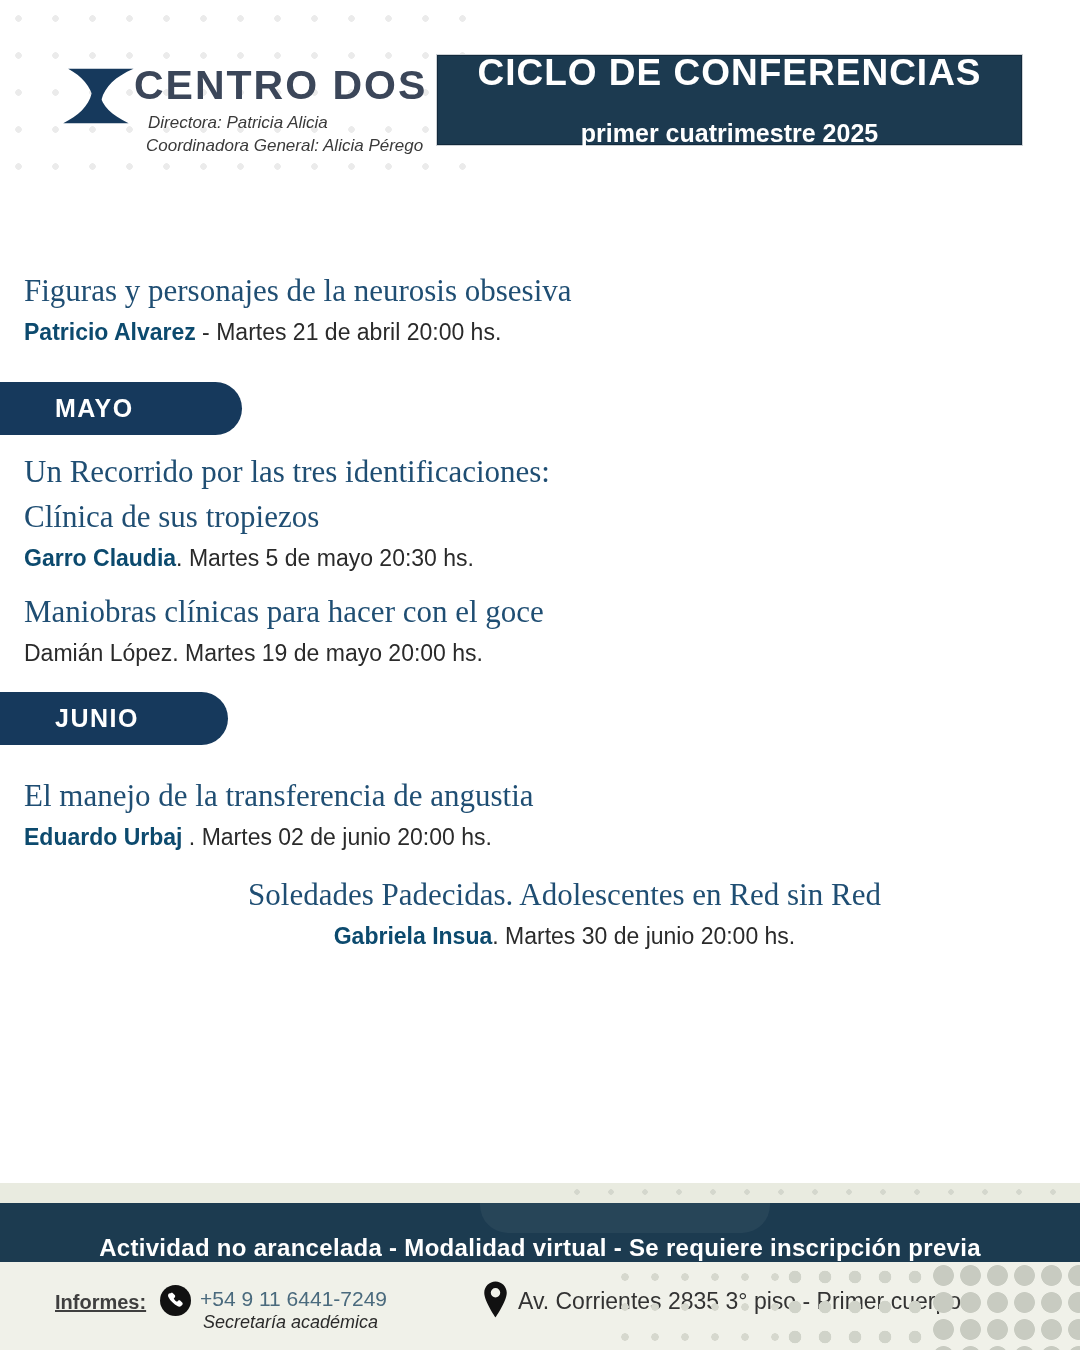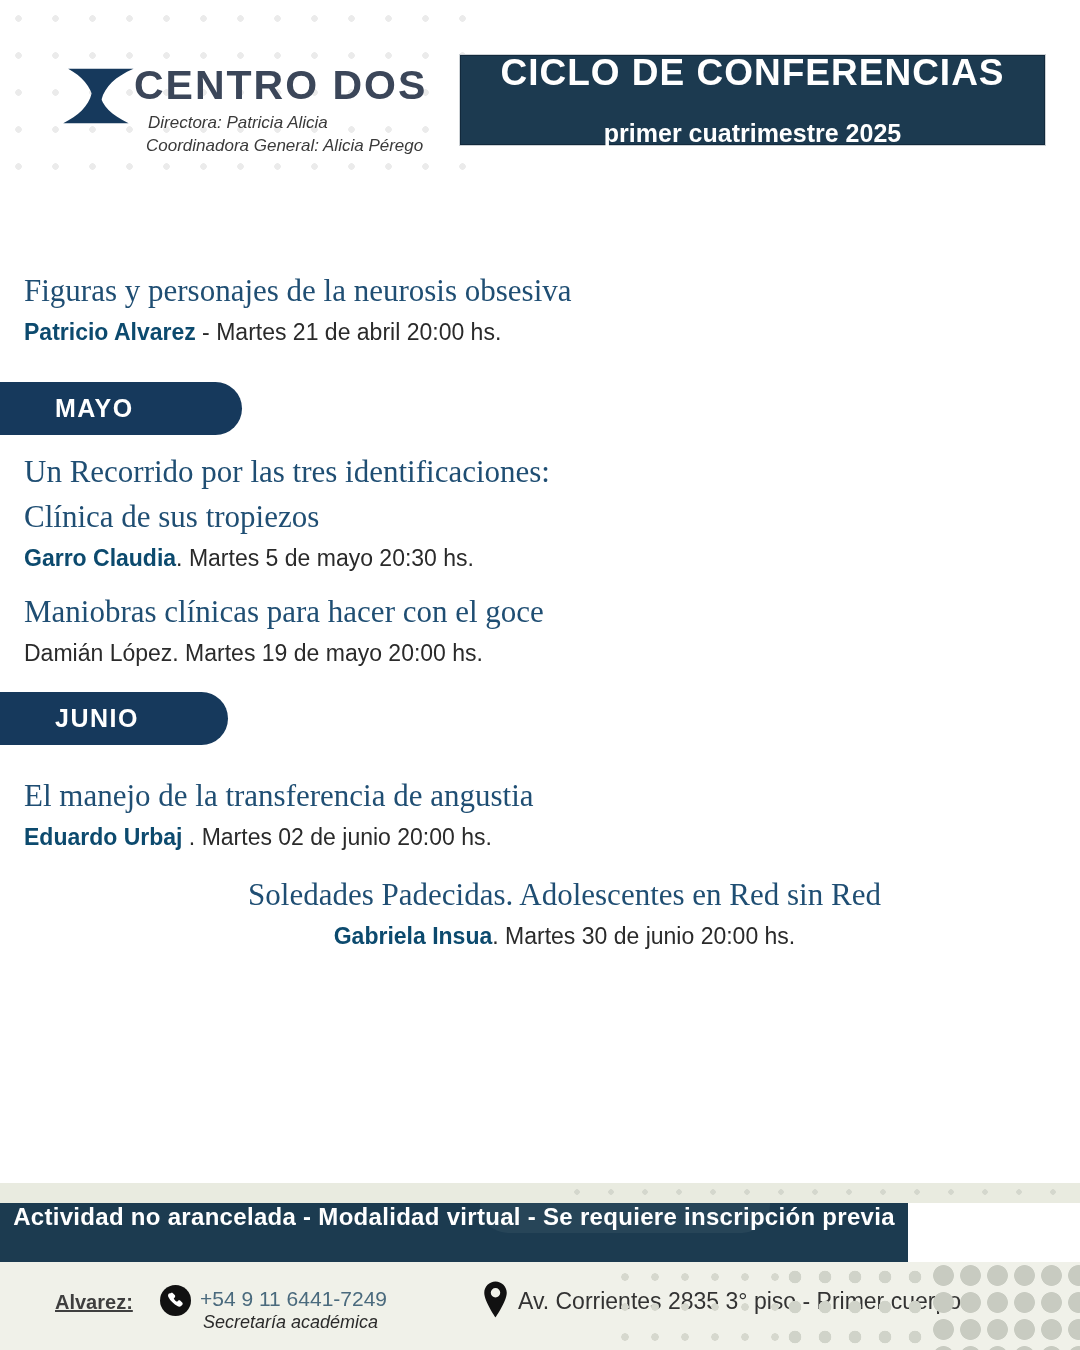--- a/index.html
+++ b/index.html
@@ -17,21 +17,21 @@
   .brand{position:absolute;left:0;top:0;width:440px;height:170px;}
   .logo-icon{position:absolute;left:62px;top:66px;width:74px;height:60px;}
   .brand-name{
     position:absolute;left:134px;top:62px;font-size:41px;letter-spacing:2px;
     color:#3b4659;font-weight:600;white-space:nowrap;
   }
   .brand-director{position:absolute;left:148px;top:113px;font-size:17px;font-style:italic;color:#3a3a3a;white-space:nowrap;}
   .brand-coordinator{position:absolute;left:146px;top:136px;font-size:17px;font-style:italic;color:#3a3a3a;white-space:nowrap;}
   
   .title-box{
-    position:absolute;left:460px;top:55px;width:585px;height:90px;
+    position:absolute;left:437px;top:55px;width:585px;height:90px;
     background:#1c3a50;border:1px solid #12293c;box-sizing:border-box;
     display:flex;flex-direction:column;align-items:center;justify-content:center;
     box-shadow:0 0 0 1px #cdd2d6;
     gap:25px;
   }
   .title-box .title{color:#ffffff;font-size:37px;font-weight:bold;letter-spacing:1px;line-height:42px;white-space:nowrap;}
   .title-box .subtitle{color:#ffffff;font-size:25px;font-weight:bold;line-height:29px;white-space:nowrap;}
   
   .content{position:absolute;left:0;top:250px;width:1080px;}
   .badge{
@@ -59,22 +59,22 @@
   .talk-speaker{font-weight:bold;color:#0c4a6e;}
   .talk.plain-name .talk-speaker{font-weight:normal;color:#2a2a2a;}
   
   .band{position:absolute;left:0;top:1183px;width:1080px;height:20px;background:#e9ebe0;}
   .band-dots{
     position:absolute;right:0;top:0;width:520px;height:20px;
     background-image:radial-gradient(circle,#cfd2c8 2.5px,transparent 3px);
     background-size:34px 18px;opacity:.8;
   }
   .notice-bar{
-    position:absolute;left:0;top:1203px;width:908px;height:59px;background:#1c3b50;
-    display:flex;align-items:flex-start;justify-content:center;overflow:hidden;
+    position:absolute;left:0;top:1203px;width:1080px;height:59px;background:#1c3b50;
+    display:flex;align-items:flex-end;justify-content:center;overflow:hidden;
   }
   .notice-overlay{
     position:absolute;left:480px;top:-6px;width:290px;height:36px;
     background:rgba(255,255,255,0.05);border-radius:0 0 28px 28px;
   }
   .notice-text{color:#ffffff;font-size:24px;font-weight:bold;letter-spacing:.3px;white-space:nowrap;position:relative;}
   
   .footer{position:absolute;left:0;top:1262px;width:1080px;height:88px;background:#f0f1e9;}
   .informes{position:absolute;left:55px;top:29px;font-size:20px;font-weight:600;color:#3f3f3f;text-decoration:underline;}
   .phone-badge{position:absolute;left:160px;top:23px;width:31px;height:31px;}
@@ -155,21 +155,21 @@
   <div class="band">
     <div class="band-dots"></div>
   </div>
 
   <div class="notice-bar">
     <div class="notice-overlay"></div>
     <div class="notice-text">Actividad no arancelada - Modalidad virtual - Se requiere inscripción previa</div>
   </div>
 
   <footer class="footer">
-    <div class="informes">Alvarez:</div>
+    <div class="informes">Informes:</div>
     <svg class="phone-badge" viewBox="0 0 24 24">
       <circle cx="12" cy="12" r="12" fill="#111"></circle>
       <path d="M8.2 6.4c.5-.5 1.3-.5 1.8 0l1.4 1.4c.5.5.5 1.3 0 1.8l-.8.8c.6 1.1 1.5 2 2.6 2.6l.8-.8c.5-.5 1.3-.5 1.8 0l1.4 1.4c.5.5.5 1.3 0 1.8l-.7.7c-.7.7-1.8.9-2.7.4-1.6-.8-3-1.9-4.2-3.1-1.2-1.2-2.3-2.6-3.1-4.2-.5-.9-.3-2 .4-2.7z" fill="#fff"></path>
     </svg>
     <div class="phone-number">+54 9 11 6441-7249</div>
     <div class="phone-sub">Secretaría académica</div>
     <svg class="pin-icon" viewBox="0 0 24 32">
       <path d="M12 0C6.5 0 2 4.5 2 10c0 7.5 10 22 10 22s10-14.5 10-22C22 4.5 17.5 0 12 0zm0 14.2a4.2 4.2 0 1 1 0-8.4 4.2 4.2 0 0 1 0 8.4z" fill="#111"></path>
     </svg>
     <div class="address">Av. Corrientes 2835 3° piso - Primer cuerpo</div>

